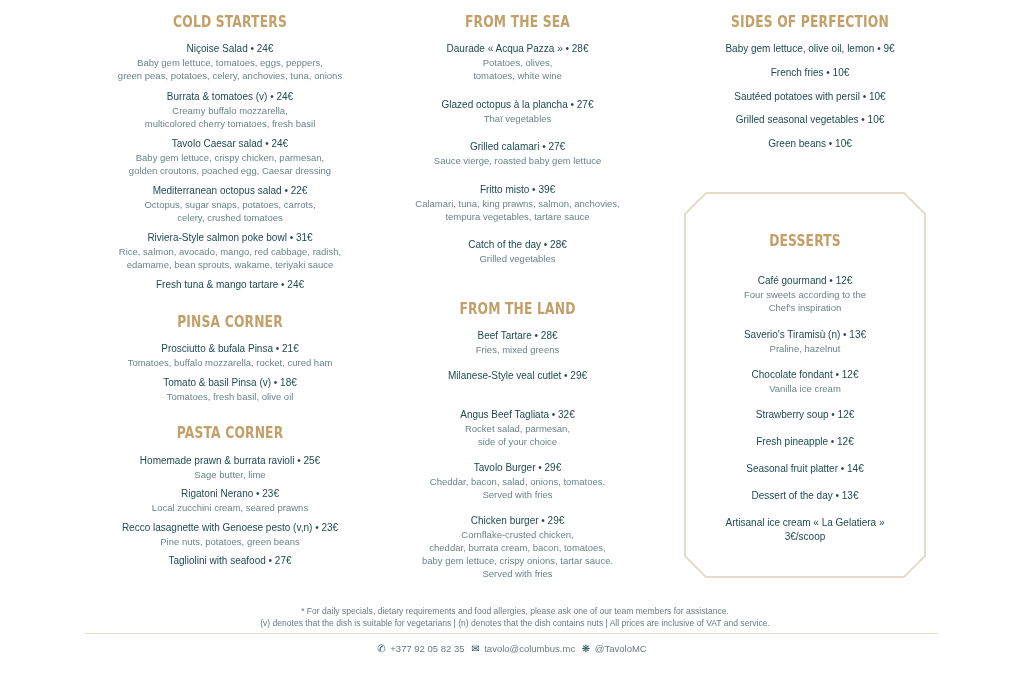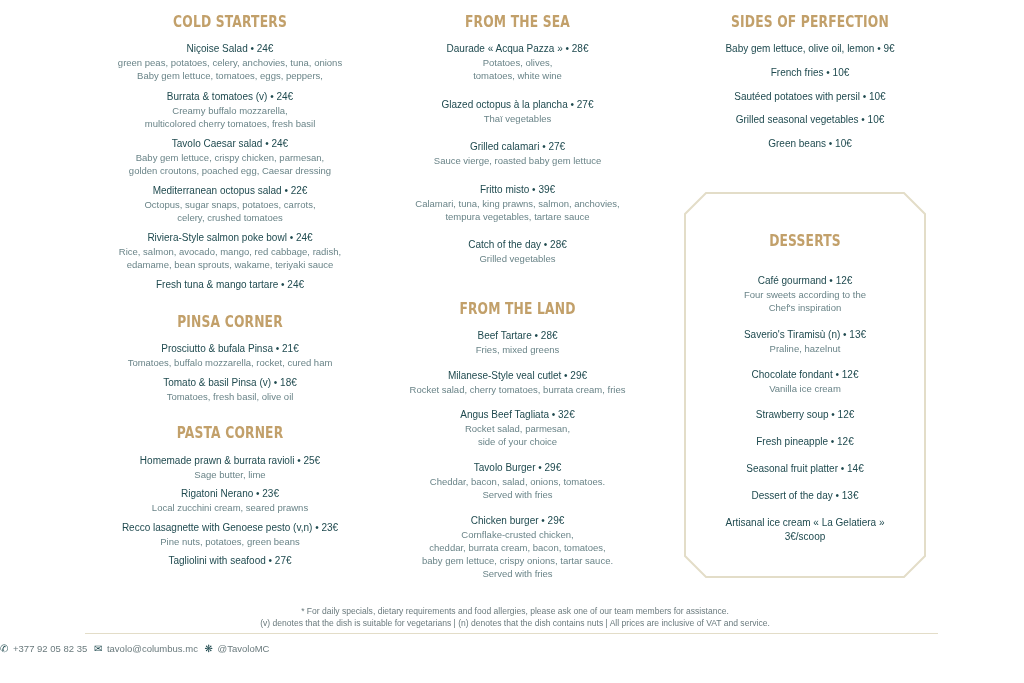--- a/index.html
+++ b/index.html
@@ -22,54 +22,54 @@
     .dessert-box {
       position:absolute; left:684px; top:192px; width:272px; height:386px;
     }
     .dessert-box svg { position:absolute; left:0; top:0; }
     .footer-note {
       position:absolute; left:80px; width:870px; text-align:center;
       font-size:9px; color:#6a7a7d; line-height:12px; transform:scaleX(0.95);
     }
     .footer-rule { position:absolute; left:85px; width:853px; top:633px; height:1px; background:#e3ddc8; }
     .contact {
-      position:absolute; left:0; width:1024px; top:642px; 
+      position:absolute; left:0; width:1024px; top:642px; text-align:center;
       font-size:9.5px; color:#6a7a7d; white-space:nowrap;
     }
     .contact span { vertical-align:middle; }
     .ic { display:inline-block; font-size:10px; color:#1f4a4f; margin-right:2px; }
   </style>
 </head>
 <body>
 
 <div class="col col-left" style="height:600px;">
   <div class="sec-title" style="top:13px;">Cold Starters</div>
 
   <div class="item" style="top:42px;">
     <div class="name">Niçoise Salad • 24€</div>
+    <div class="desc">Baby gem lettuce, tomatoes, eggs, peppers,</div>
     <div class="desc">green peas, potatoes, celery, anchovies, tuna, onions</div>
-    <div class="desc">Baby gem lettuce, tomatoes, eggs, peppers,</div>
   </div>
   <div class="item" style="top:90px;">
     <div class="name">Burrata &amp; tomatoes (v) • 24€</div>
     <div class="desc">Creamy buffalo mozzarella,</div>
     <div class="desc">multicolored cherry tomatoes, fresh basil</div>
   </div>
   <div class="item" style="top:137px;">
     <div class="name">Tavolo Caesar salad • 24€</div>
     <div class="desc">Baby gem lettuce, crispy chicken, parmesan,</div>
     <div class="desc">golden croutons, poached egg, Caesar dressing</div>
   </div>
   <div class="item" style="top:184px;">
     <div class="name">Mediterranean octopus salad • 22€</div>
     <div class="desc">Octopus, sugar snaps, potatoes, carrots,</div>
     <div class="desc">celery, crushed tomatoes</div>
   </div>
   <div class="item" style="top:231px;">
-    <div class="name">Riviera-Style salmon poke bowl • 24€</div>
+    <div class="name">Riviera-Style salmon poke bowl • 31€</div>
     <div class="desc">Rice, salmon, avocado, mango, red cabbage, radish,</div>
     <div class="desc">edamame, bean sprouts, wakame, teriyaki sauce</div>
   </div>
   <div class="item" style="top:278px;">
     <div class="name">Fresh tuna &amp; mango tartare • 24€</div>
   </div>
 
   <div class="sec-title" style="top:313px;">Pinsa Corner</div>
   <div class="item" style="top:342px;">
     <div class="name">Prosciutto &amp; bufala Pinsa • 21€</div>
@@ -123,21 +123,20 @@
     <div class="desc">Grilled vegetables</div>
   </div>
 
   <div class="sec-title" style="top:300px;">From the Land</div>
   <div class="item" style="top:329px;">
     <div class="name">Beef Tartare • 28€</div>
     <div class="desc">Fries, mixed greens</div>
   </div>
   <div class="item" style="top:369px;">
     <div class="name">Milanese-Style veal cutlet • 29€</div>
-    <div class="desc">Rocket salad, cherry tomatoes, burrata cream, fries</div>
   </div>
   <div class="item" style="top:408px;">
     <div class="name">Angus Beef Tagliata • 32€</div>
     <div class="desc">Rocket salad, parmesan,</div>
     <div class="desc">side of your choice</div>
   </div>
   <div class="item" style="top:461px;">
     <div class="name">Tavolo Burger • 29€</div>
     <div class="desc">Cheddar, bacon, salad, onions, tomatoes.</div>
     <div class="desc">Served with fries</div>

